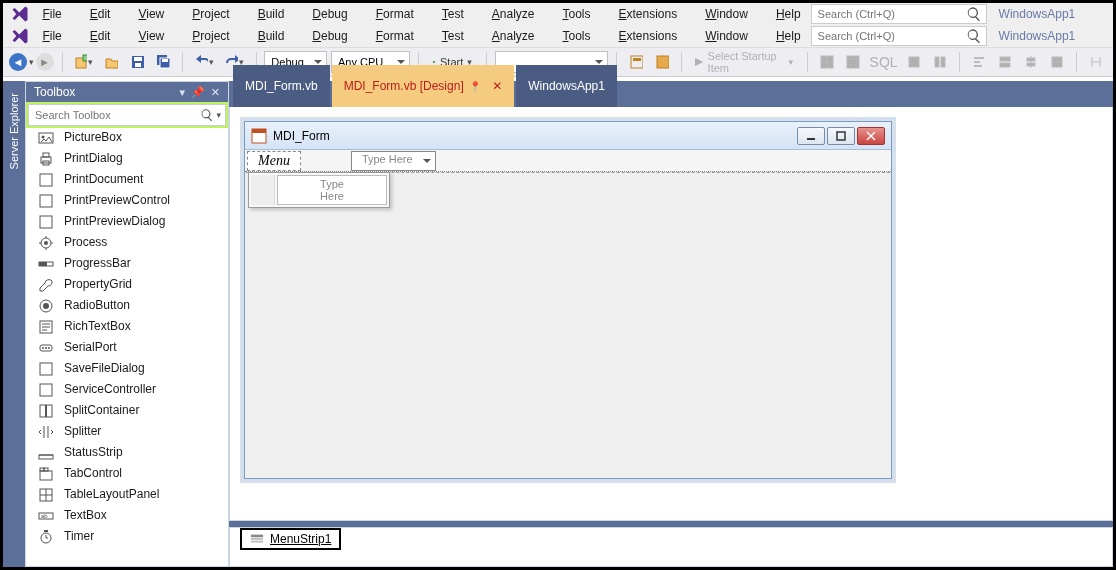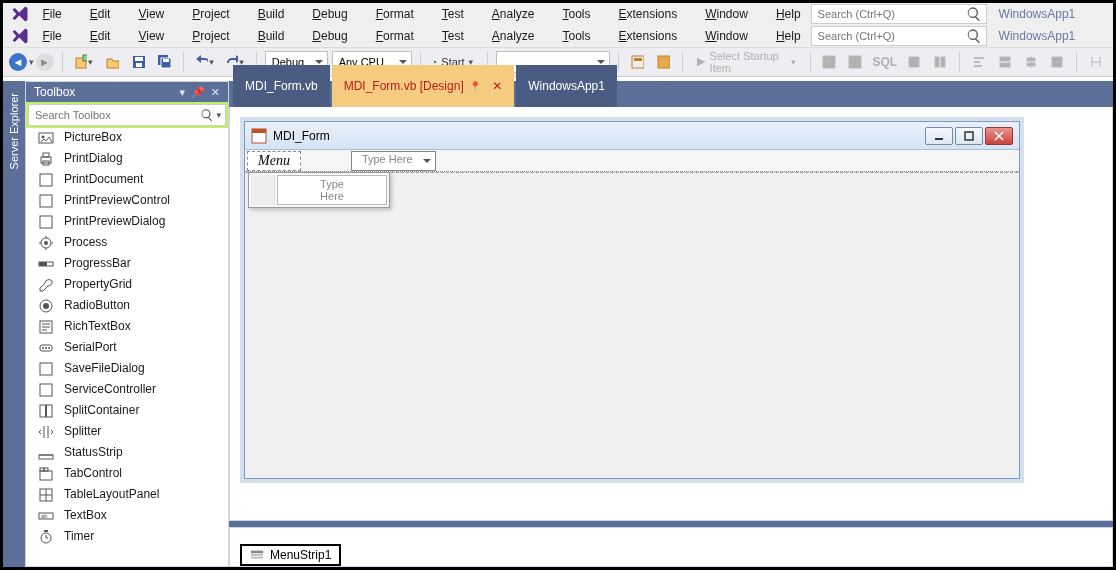--- a/index.html
+++ b/index.html
@@ -37,36 +37,36 @@
   .tool-list::-webkit-scrollbar { width: 16px; }
   .tool-list::-webkit-scrollbar-track { background: #eee; }
   .tool-list::-webkit-scrollbar-thumb { background: #c0c0c0; }
   .doc-area { flex: 1; display: flex; flex-direction: column; }
   .doc-tabs { height: 26px; background: #5b6f99; display: flex; align-items: flex-end; padding-left: 4px; }
   .doc-tab { height: 40px; padding: 21px 12px; font-size: 12px; color: #fff; background: #4a5c82; margin-right: 2px; display: flex; align-items: center; gap: 6px; }
   .doc-tab.active { background: #f5cc7f; color: #b91c1c; }
   .doc-tab .pin { font-size: 10px; }
   .doc-tab .close { font-size: 12px; margin-left: 4px; }
   .design-surface { flex: 1; background: #fff; border: 1px solid #ccd5e4; border-top: none; position: relative; padding: 14px; }
-  .form-window { width: 776px; height: 358px; border: 1px solid #7b9bc4; background: #f0f0f0; position: relative; box-shadow: 0 0 0 4px rgba(170,195,220,0.5); }
+  .form-window { width: 648px; height: 358px; border: 1px solid #7b9bc4; background: #f0f0f0; position: relative; box-shadow: 0 0 0 4px rgba(170,195,220,0.5); }
   .titlebar { height: 28px; background: linear-gradient(to bottom, #e9f1fb, #d4e3f5); border-bottom: 1px solid #a6bfd9; display: flex; align-items: center; padding: 0 6px; }
   .titlebar .form-icon { width: 16px; height: 16px; margin-right: 6px; }
   .titlebar .form-title { font-size: 12px; color: #000; }
   .win-btns { margin-left: auto; display: flex; gap: 2px; }
   .win-btn { width: 28px; height: 18px; border: 1px solid #7a8aa0; border-radius: 2px; background: linear-gradient(to bottom, #f5f8fc, #dde6f0); display: flex; align-items: center; justify-content: center; }
   .win-btn.red { background: linear-gradient(to bottom, #e9938f, #c9443f); border-color: #a03530; color: #fff; }
   .win-btn svg { width: 10px; height: 10px; }
   .menustrip { height: 22px; background: #f5f5f5; border-bottom: 1px dotted #888; display: flex; align-items: center; gap: 48px; }
   .menu-cell { border: 1px dashed #888; padding: 1px 10px; height: 20px; font-family: "Monotype Corsiva", cursive; font-style: italic; font-size: 14px; margin-left: 2px; background:#fff; }
   .type-here-top { border: 1px solid #888; padding: 1px 22px 1px 10px; height: 20px; font-size: 11px; color: #888; margin-left: 2px; position: relative; background:#fff; }
   .type-here-top::after { content: ""; position: absolute; right: 4px; top: 7px; border: 4px solid transparent; border-top-color: #555; }
   .dropdown-sub { position: absolute; top: 50px; left: 3px; border: 1px solid #999; background: #f8f8f8; padding: 2px; box-shadow: 2px 2px 4px rgba(0,0,0,0.2); }
   .dropdown-sub .gutter { position:absolute; left:2px; top:2px; bottom:2px; width:24px; background:#eee; border-right:1px solid #ddd;}
   .type-here-sub { border: 1px solid #bbb; padding: 2px 30px; font-size: 11px; color: #888; margin-left:26px; background:#fff; text-align:center; width:110px; position:relative; }
-  .component-tray { height: 40px; border: 1px solid #ccd5e4; background: #fff; margin-top: 6px; display: flex; align-items: flex-end; padding: 0 10px; }
+  .component-tray { height: 40px; border: 1px solid #ccd5e4; background: #fff; margin-top: 6px; display: flex; align-items: flex-start; padding: 0 10px; text-decoration: underline; }
   .tray-item { border: 2px solid #000; padding: 2px 8px; font-size: 12px; display: inline-flex; align-items: center; gap: 6px; }
   .tray-item svg { width: 14px; height: 14px; }
   .mdi-body { position:absolute; top:50px; left:1px; right:1px; bottom:1px; border-top:1px dashed #999; }
   .nav-arrows { height:20px; display:inline-flex; align-items:center; gap:2px;}
   .nav-arrows .circ { width:18px; height:18px; border-radius:50%; background:#3e74c8; display:inline-flex; align-items:center; justify-content:center; color:#fff; font-size:11px;}
   svg { display:block; }
 </style>
 </head>
 <body>
 
@@ -219,21 +219,21 @@
     </span>
   <span class="tb-btn dim">
       <svg width="14" height="14">
         <rect x="1" y="1" width="12" height="12" fill="none" stroke="#bbb"></rect>
         <circle cx="4" cy="4" r="1" fill="#bbb"></circle>
         <circle cx="10" cy="4" r="1" fill="#bbb"></circle>
         <circle cx="4" cy="10" r="1" fill="#bbb"></circle>
         <circle cx="10" cy="10" r="1" fill="#bbb"></circle>
       </svg>
     </span>
-  <span class="tb-btn dim" style="font-size:12px;font-weight:bold">SQL</span>
+  <span class="tb-btn dim" style="font-size:14px;font-weight:normal">SQL</span>
   <span class="tb-btn dim">
       <svg width="14" height="14">
         <rect x="2" y="2" width="10" height="10" fill="none" stroke="#bbb"></rect>
       </svg>
     </span>
   <span class="tb-btn dim">
       <svg width="14" height="14">
         <rect x="2" y="2" width="4" height="10" fill="none" stroke="#bbb"></rect>
         <rect x="8" y="2" width="4" height="10" fill="none" stroke="#bbb"></rect>
       </svg>

